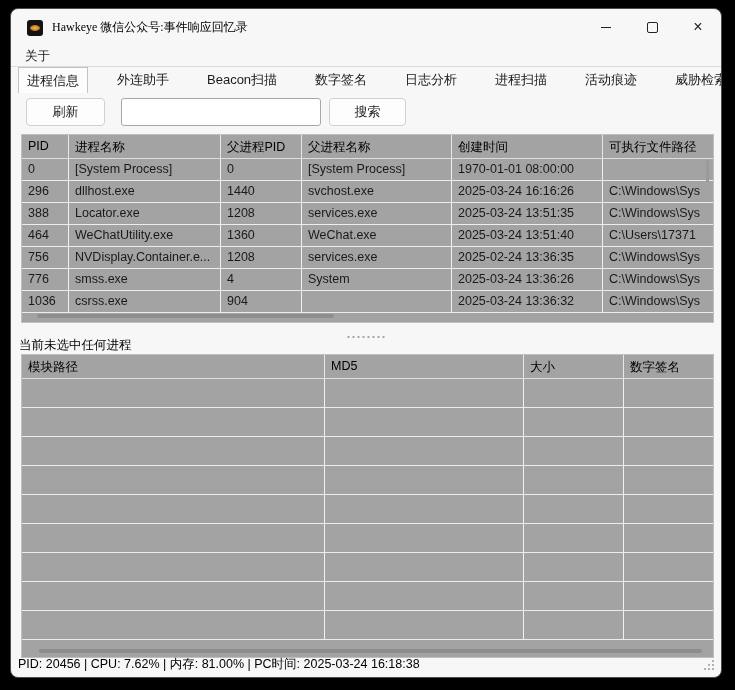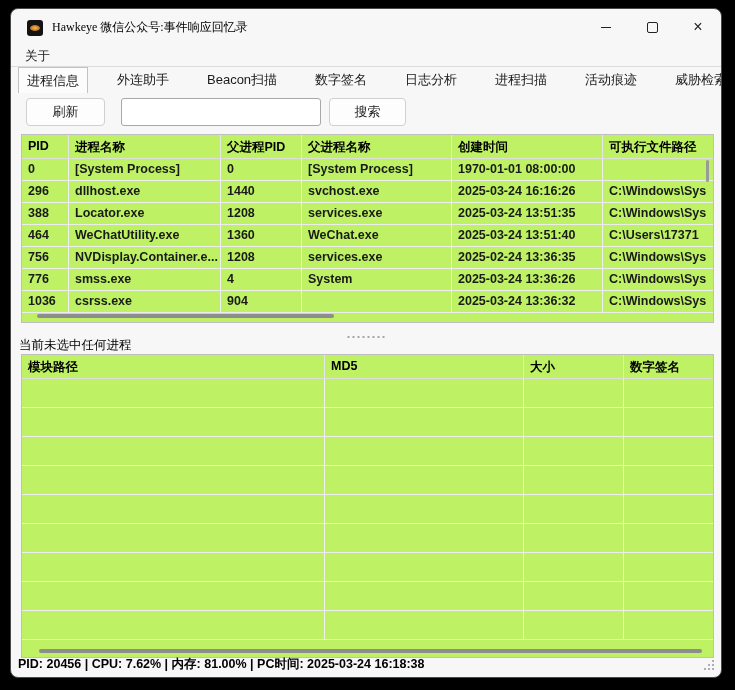--- a/index.html
+++ b/index.html
@@ -27,22 +27,22 @@
   .tab{padding:0 8px;display:flex;align-items:center;margin-right:20px;border:1px solid transparent;white-space:nowrap;}
   .tab.active{background:#fcfcfc;border:1px solid #c2c2c2;border-bottom:none;}
   
   .btn{position:absolute;box-sizing:border-box;background:#fdfdfd;border:1px solid #d0d0d0;
        border-radius:4px;font-size:13px;color:#1a1a1a;font-family:inherit;}
   .btn-refresh{left:15px;top:89px;width:79px;height:28px;}
   .search-input{position:absolute;left:110px;top:89px;width:200px;height:28px;box-sizing:border-box;
        border:1px solid #a8a8a8;border-radius:3px;background:#fff;padding:0 6px;font-size:13px;font-family:inherit;}
   .btn-search{left:318px;top:89px;width:77px;height:28px;}
   
-  .table{position:absolute;left:10px;background:#bef264;border:1px solid #bfbfbf;box-sizing:border-box;
-         overflow:hidden;font-size:12.5px;font-weight:bold;}
+  .table{position:absolute;left:10px;background:#a3a3a3;border:1px solid #bfbfbf;box-sizing:border-box;
+         overflow:hidden;font-size:12.5px;}
   .t-process{top:125px;width:693px;height:189px;}
   .t-module{top:345px;width:693px;height:304px;}
   .thead{display:flex;height:23px;border-bottom:1px solid #dedede;}
   .th{box-sizing:border-box;padding:4px 0 0 6px;border-right:1px solid #e6e6e6;white-space:nowrap;overflow:hidden;color:#000;}
   .tr{display:flex;height:21px;border-bottom:1px solid #ededed;}
   .td{box-sizing:border-box;padding:3px 0 0 6px;border-right:1px solid #f0f0f0;white-space:nowrap;overflow:hidden;}
   .mr{display:flex;height:28px;border-bottom:1px solid #ededed;}
   .md{box-sizing:border-box;border-right:1px solid #f0f0f0;}
   .c0{width:47px;flex:none}.c1{width:152px;flex:none}.c2{width:81px;flex:none}
   .c3{width:150px;flex:none}.c4{width:151px;flex:none}.c5{flex:1;border-right:none}
@@ -50,21 +50,21 @@
   .vthumb{position:absolute;right:4px;top:25px;width:3px;height:22px;background:#9a9a9a;border-radius:2px;}
   .hthumb{position:absolute;bottom:4px;height:4px;background:#8d8d8d;border-radius:2px;}
   .hthumb-1{left:15px;width:297px;}
   .hthumb-2{left:17px;width:663px;}
   
   .splitter{position:absolute;left:50%;transform:translateX(-50%);top:327px;display:flex;gap:3px;}
   .splitter .dot{width:2px;height:2px;background:#a6a6a6;}
   .sel-label{position:absolute;left:8px;top:329px;font-size:12.5px;color:#000;line-height:14px;}
   
   .statusbar{position:absolute;left:0;bottom:0;width:100%;height:26px;box-sizing:border-box;
-             display:flex;align-items:center;padding-left:7px;font-size:12.5px;color:#000;font-weight:bold;}
+             display:flex;align-items:center;padding-left:7px;font-size:12.5px;color:#000;}
   .grip{position:absolute;right:7px;bottom:7px;width:2px;height:2px;background:#b0b0b0;
         box-shadow:0 -4px #b0b0b0,0 -8px #b0b0b0,-4px 0 #b0b0b0,-4px -4px #b0b0b0,-8px 0 #b0b0b0;}
 </style>
 </head>
 <body>
 
 <div class="window">
 
   <div class="titlebar">
     <span class="appicon">

